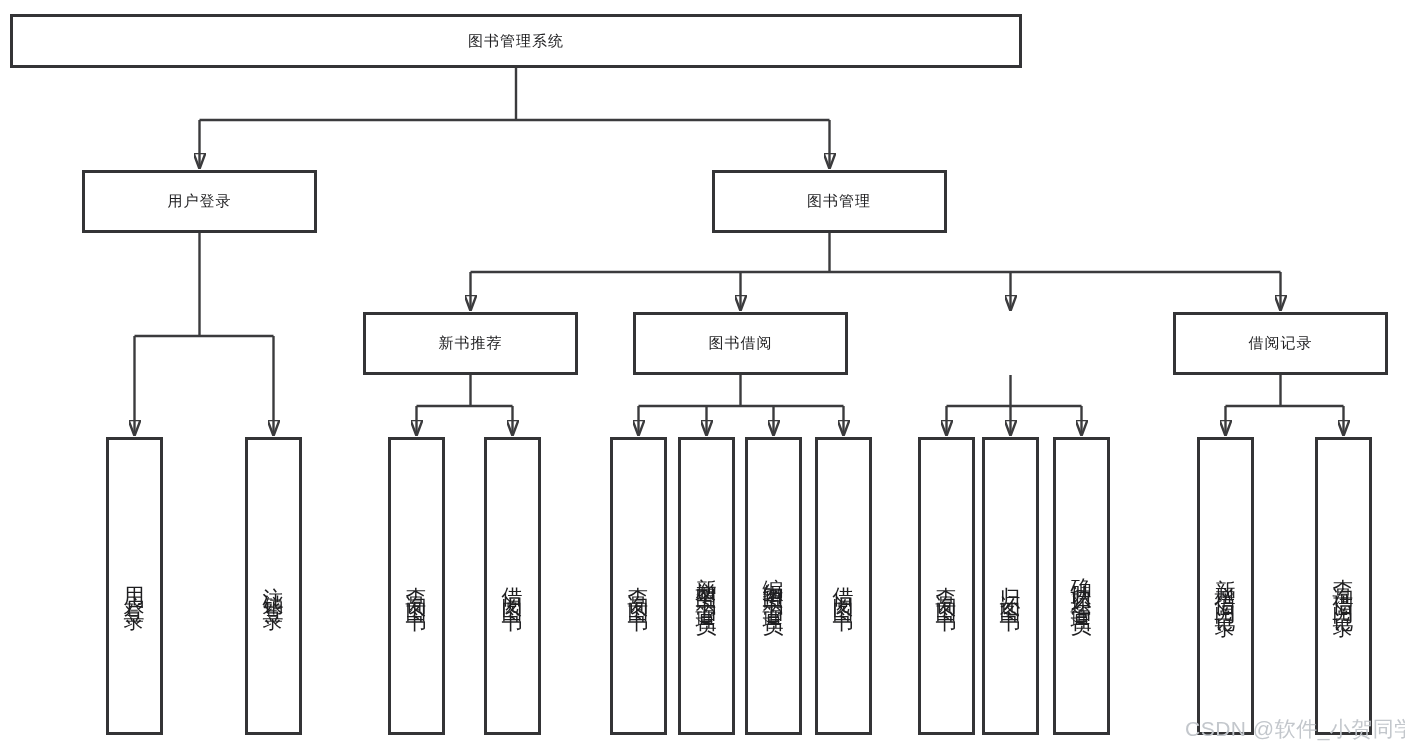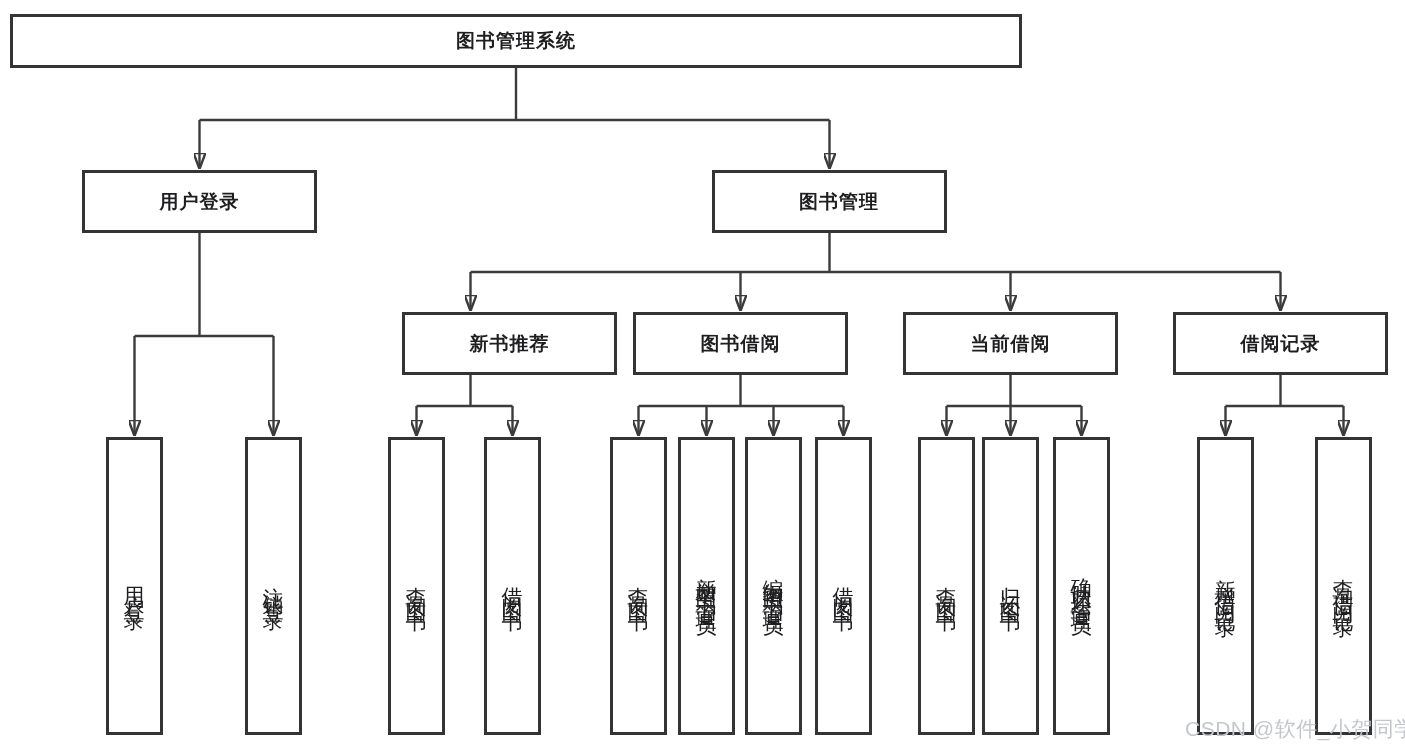--- a/index.html
+++ b/index.html
@@ -34,23 +34,22 @@
     background: #ffffff;
     border: 3px solid #343436;
     color: #1e1e20;
     display: flex;
     align-items: center;
     justify-content: center;
     text-align: center;
     z-index: 2;
   }
   .node.h {
-    font-size: 19px;
+    font-size: 15px;
     letter-spacing: 1px;
-    font-weight: bold;
   }
   .node.v {
     writing-mode: vertical-rl;
     text-orientation: mixed;
     font-size: 21px;
     letter-spacing: 0.38em;
     line-height: 1;
   }
   .node.v.long {
     letter-spacing: 0.26em;
@@ -110,23 +109,22 @@
     <path d="M1280.5 375 V406 M1225.5 406 H1343.5"></path>
     <path marker-end="url(#arrow)" d="M1225.5 406 V435"></path>
     <path marker-end="url(#arrow)" d="M1343.5 406 V435"></path>
   </svg>
 
   <div class="node h" style="left:10px; top:14px; width:1012px; height:54px;">图书管理系统</div>
 
   <div class="node h" style="left:82px; top:170px; width:235px; height:63px;">用户登录</div>
   <div class="node h" style="left:712px; top:170px; width:235px; height:63px;padding-left:19px;">图书管理</div>
 
-  <div class="node h" style="left:363px; top:312px; width:215px; height:63px;margin-left:39px;">新书推荐</div>
+  <div class="node h" style="left:363px; top:312px; width:215px; height:63px;">新书推荐</div>
   <div class="node h" style="left:633px; top:312px; width:215px; height:63px;">图书借阅</div>
-  <div class="node h" style="left:903px; top:312px; width:215px; height:63px;">当前借阅</div>
   <div class="node h" style="left:1173px; top:312px; width:215px; height:63px;">借阅记录</div>
 
   <div class="node v" style="left:106px; top:437px; width:57px; height:298px;">用户登录</div>
   <div class="node v" style="left:245px; top:437px; width:57px; height:298px;">注销登录</div>
 
   <div class="node v" style="left:388px; top:437px; width:57px; height:298px;">查询图书</div>
   <div class="node v" style="left:484px; top:437px; width:57px; height:298px;">借阅图书</div>
 
   <div class="node v" style="left:610px; top:437px; width:57px; height:298px;">查询图书</div>
   <div class="node v long" style="left:678px; top:437px; width:57px; height:298px;">新增图书（管理员）</div>

